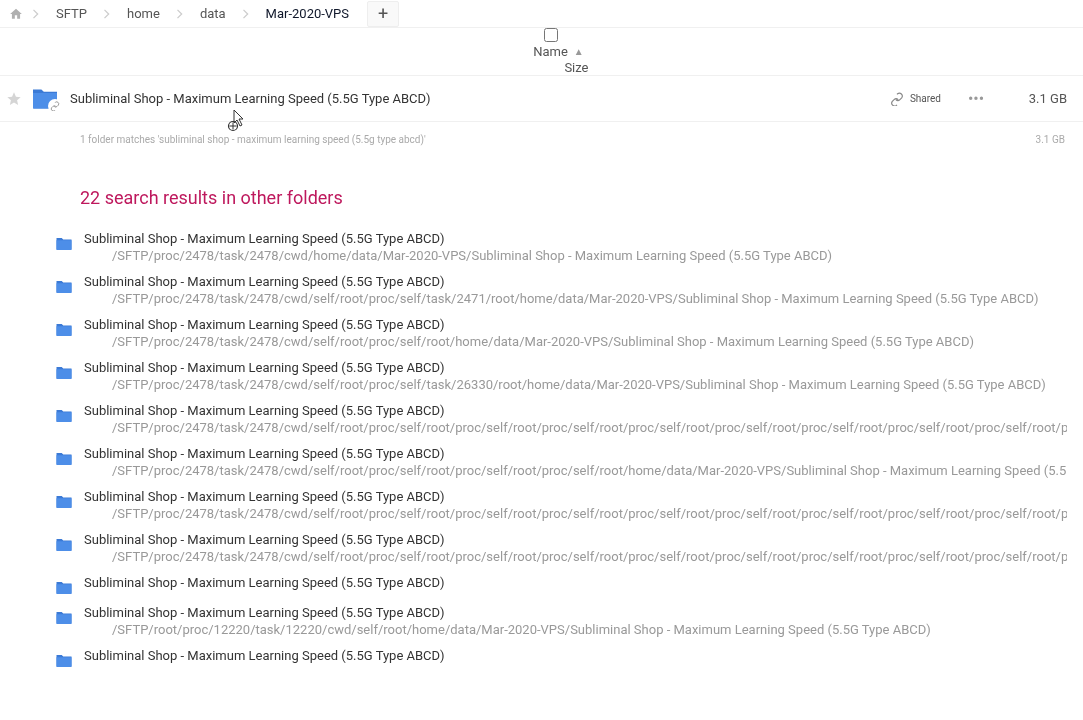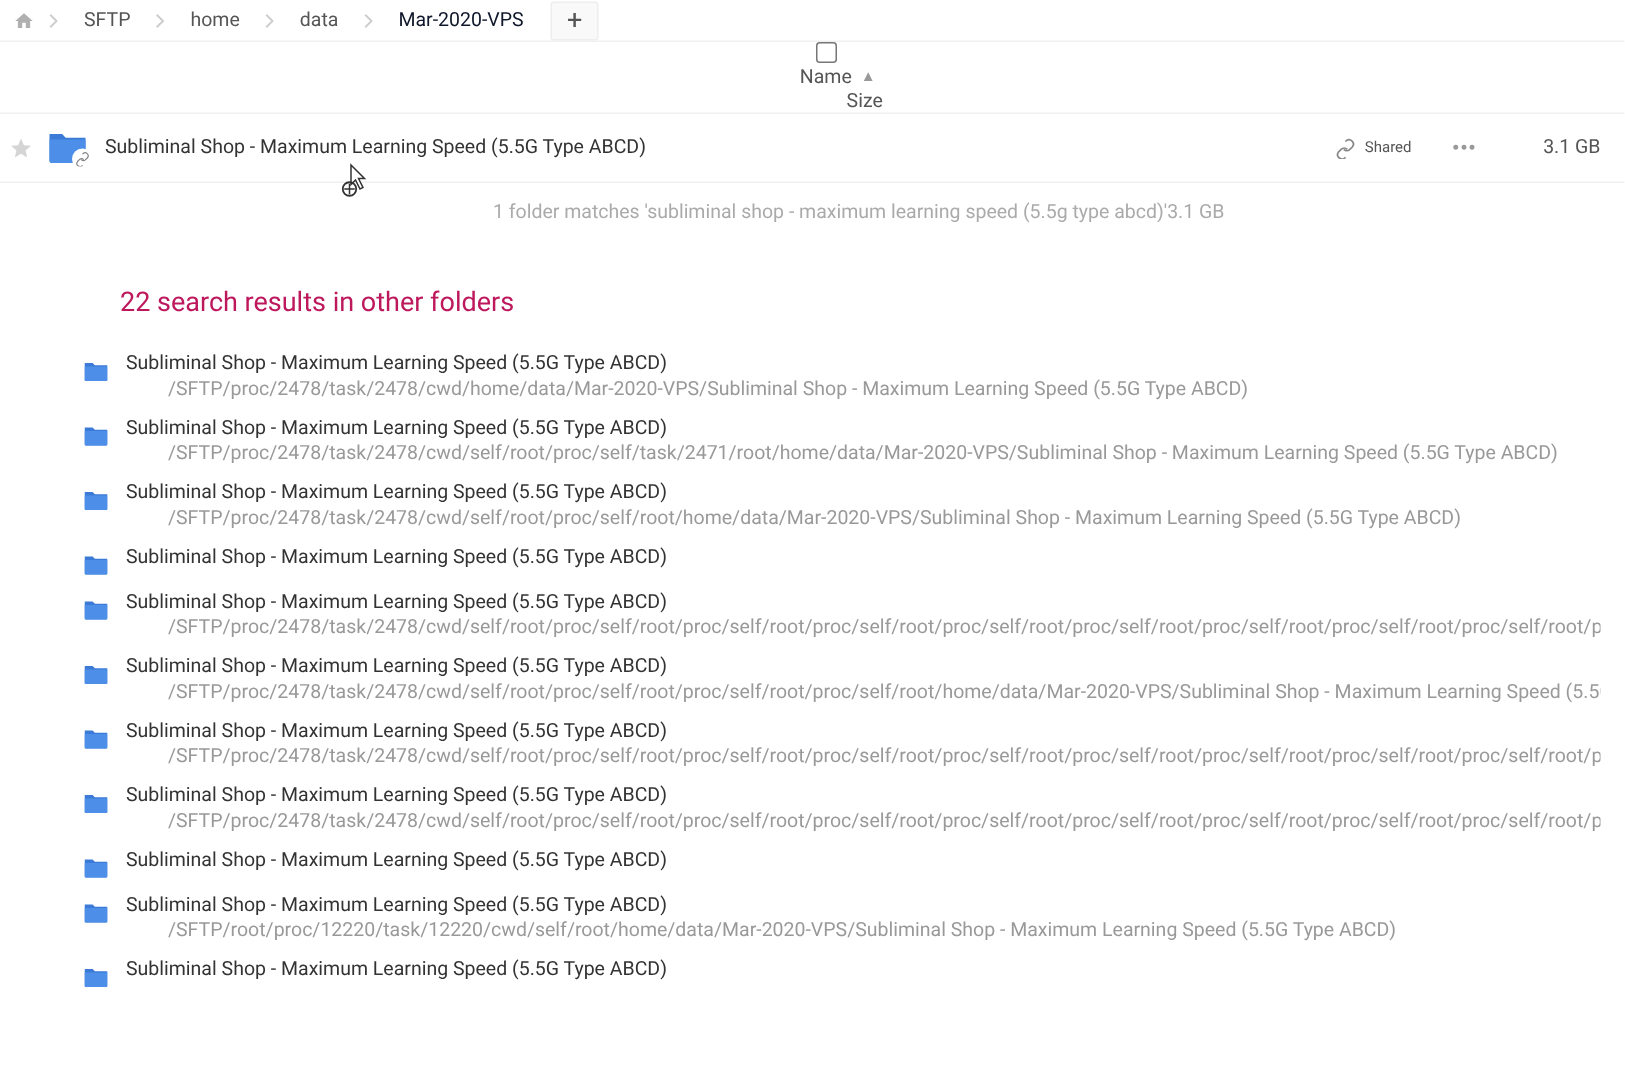--- a/index.html
+++ b/index.html
@@ -223,23 +223,23 @@
       width: 50px;
       text-align: right;
       font-size: 13px;
       color: #555;
     }
     
     
     .match-summary {
       display: flex;
       align-items: center;
-      justify-content: center;
+      justify-content: space-between;
       padding: 12px 18px 12px 80px;
-      font-size: 13px;
+      font-size: 10px;
       color: #aaa;
     }
     
     
     .other-heading {
       font-size: 18px;
       color: #be185d;
       padding: 30px 0 18px 80px;
       font-weight: 400;
     }
@@ -429,20 +429,21 @@
     </div>
     <div class="search-row">
       <div class="sr-icon">
         <svg viewBox="0 0 24 20">
           <path d="M2 2h7l2 2h11v13a1 1 0 0 1-1 1H3a1 1 0 0 1-1-1V2z" fill="#3b7ad6"></path>
           <path d="M2 5h20v12a1 1 0 0 1-1 1H3a1 1 0 0 1-1-1V5z" fill="#4d8ee8"></path>
         </svg>
       </div>
       <div class="sr-content">
         <div class="sr-name">Subliminal Shop - Maximum Learning Speed (5.5G Type ABCD)</div>
+        <div class="sr-path">/SFTP/proc/2478/task/2478/cwd/self/root/proc/self/task/26330/root/home/data/Mar-2020-VPS/Subliminal Shop - Maximum Learning Speed (5.5G Type ABCD)</div>
       </div>
     </div>
     <div class="search-row">
       <div class="sr-icon">
         <svg viewBox="0 0 24 20">
           <path d="M2 2h7l2 2h11v13a1 1 0 0 1-1 1H3a1 1 0 0 1-1-1V2z" fill="#3b7ad6"></path>
           <path d="M2 5h20v12a1 1 0 0 1-1 1H3a1 1 0 0 1-1-1V5z" fill="#4d8ee8"></path>
         </svg>
       </div>
       <div class="sr-content">

